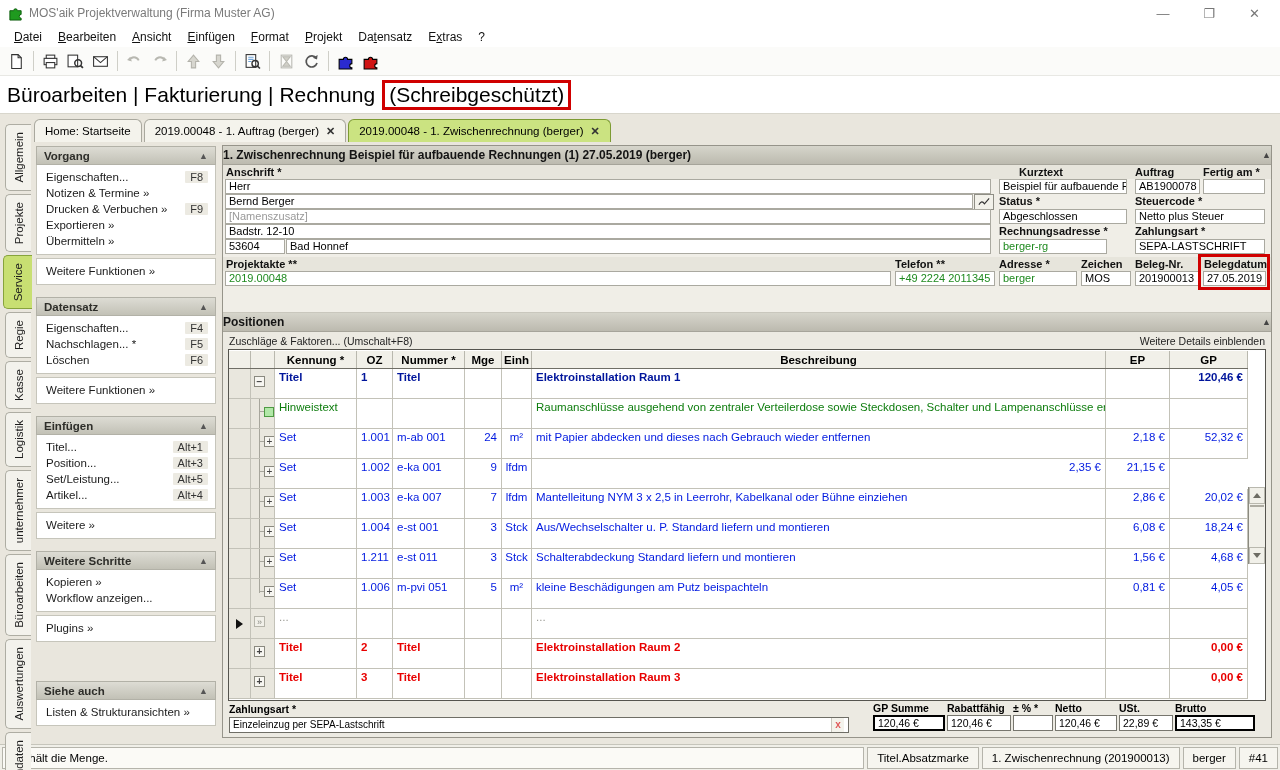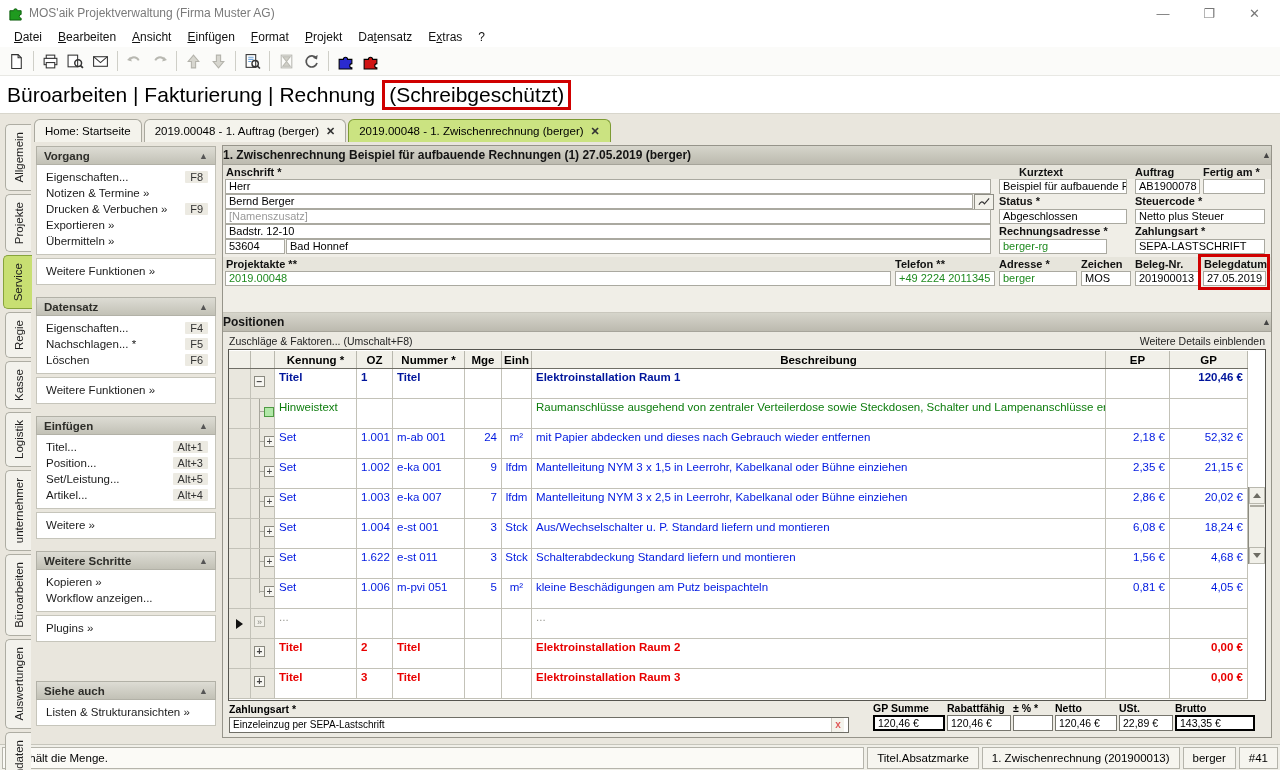--- a/index.html
+++ b/index.html
@@ -547,21 +547,20 @@
             <div class="cell-tree">
               <div class="vline"></div>
               <div class="hline"></div>
               <div class="treebox child">+</div>
             </div>
             <div>Set</div>
             <div>1.002</div>
             <div>e-ka 001</div>
             <div class="num">9</div>
             <div class="ctr">lfdm</div>
-            <div>Mantelleitung NYM 3 x 1,5 in Leerrohr, Kabelkanal oder Bühne einziehen</div>
             <div class="num">2,35 €</div>
             <div class="num">21,15 €</div>
           </div>
           <div class="trow tr set">
             <div class="cell-ind"></div>
             <div class="cell-tree">
               <div class="vline"></div>
               <div class="hline"></div>
               <div class="treebox child">+</div>
             </div>
@@ -591,21 +590,21 @@
             <div class="num">18,24 €</div>
           </div>
           <div class="trow tr set">
             <div class="cell-ind"></div>
             <div class="cell-tree">
               <div class="vline"></div>
               <div class="hline"></div>
               <div class="treebox child">+</div>
             </div>
             <div>Set</div>
-            <div>1.622</div>
+            <div>1.211</div>
             <div>e-st 011</div>
             <div class="num">3</div>
             <div class="ctr">Stck</div>
             <div>Schalterabdeckung Standard liefern und montieren</div>
             <div class="num">1,56 €</div>
             <div class="num">4,68 €</div>
           </div>
           <div class="trow tr set">
             <div class="cell-ind"></div>
             <div class="cell-tree">

